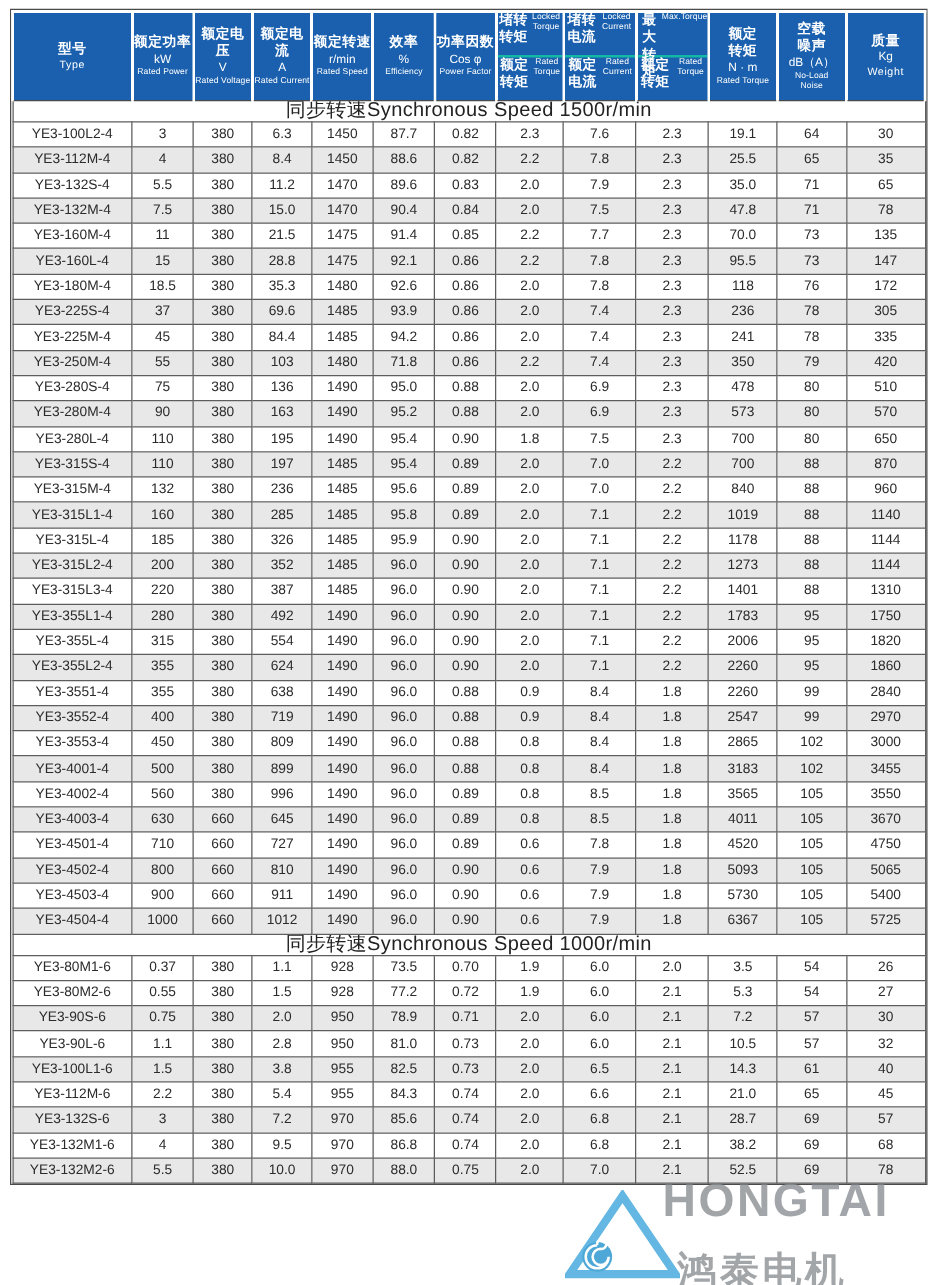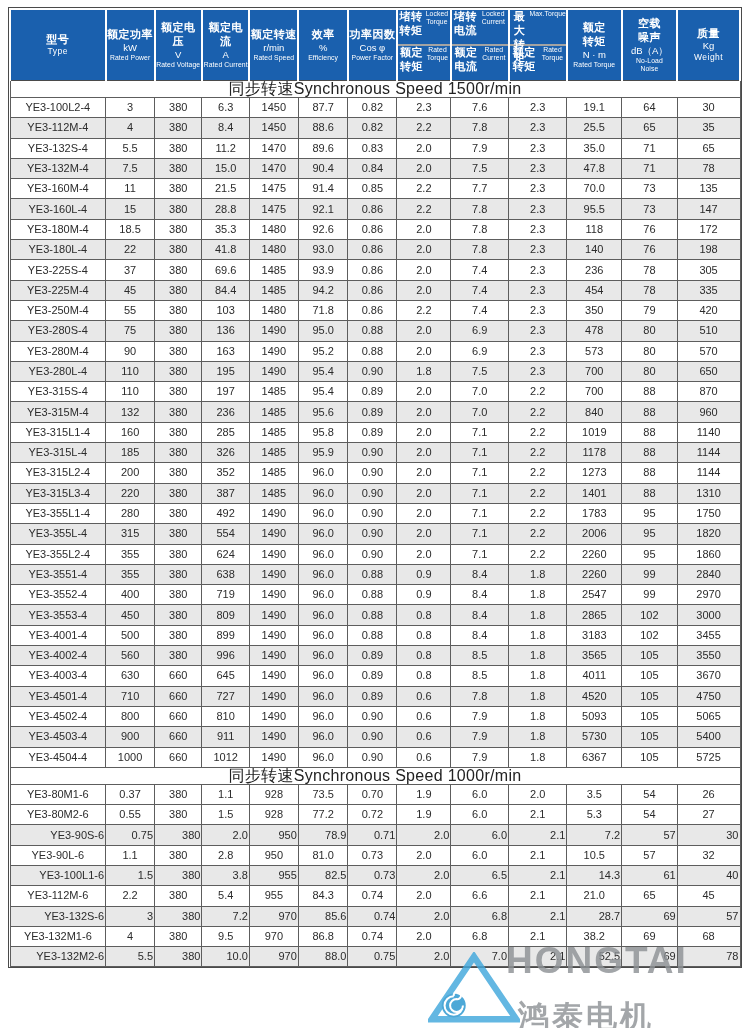--- a/index.html
+++ b/index.html
@@ -22,38 +22,38 @@
     font-weight:normal;overflow:hidden;
   }
   thead th .zh{font-size:11px;font-weight:bold;line-height:1.25;letter-spacing:.5px;}
   thead th .unit{font-size:9.5px;line-height:1.25;}
   thead th .en{font-size:6.8px;line-height:1.2;letter-spacing:.1px;}
   thead th .en2{font-size:8.5px;line-height:1.3;letter-spacing:.5px;}
   thead th.split{vertical-align:top;}
   thead th.split .half{
     height:34px;display:flex;justify-content:center;
   }
-  thead th.split .half.bottom{border-top:2px solid #a3a3a3;}
+  thead th.split .half.bottom{border-top:2px solid #14b8a6;}
   tbody td{
     border:1px solid #5d5d5d;height:19.3px;padding:0 1px;
     text-align:center;font-size:11px;color:#2b2b2b;line-height:1;
     white-space:nowrap;overflow:hidden;
   }
   tr.section-title td{
     height:15px;font-size:16px;color:#222;letter-spacing:.3px;background:#fff;
   }
   tbody.sec1 tr:nth-child(2n+3) td{background:var(--stripe,#e8e8e8);}
-  tbody.sec2 tr:nth-child(2n+4) td{background:var(--stripe,#e8e8e8);text-align:right;}
+  tbody.sec2 tr:nth-child(2n+4) td{background:var(--stripe,#e8e8e8);}
   tbody.sec1 tr:nth-child(2n+2) td,
   tbody.sec2 tr:nth-child(2n+3) td,
   tbody.sec2 tr:nth-child(2) td{background:#fff;}
   tr.section-title td{background:#fff !important;}
   
   .watermark{
-    position:absolute;left:428px;top:942px;width:290px;height:84px;
+    position:absolute;left:452px;top:942px;width:290px;height:84px;
     pointer-events:none;opacity:.82;display:flex;align-items:flex-start;
   }
   .wm-tri{position:absolute;left:0;top:10px;}
   .wm-text{position:absolute;left:78px;top:0;}
   .wm-brand{
     font-size:37px;font-weight:bold;color:var(--logo-gray,#8e9296);
     letter-spacing:2px;line-height:1;font-family:"Liberation Sans",sans-serif;
   }
   .wm-brand-zh{
     font-size:31px;font-weight:bold;color:#8f9397;letter-spacing:3px;
@@ -270,35 +270,20 @@
             <td>92.6</td>
             <td>0.86</td>
             <td>2.0</td>
             <td>7.8</td>
             <td>2.3</td>
             <td>118</td>
             <td>76</td>
             <td>172</td>
           </tr>
           <tr>
-            <td>YE3-180L-4</td>
-            <td>22</td>
-            <td>380</td>
-            <td>41.8</td>
-            <td>1480</td>
-            <td>93.0</td>
-            <td>0.86</td>
-            <td>2.0</td>
-            <td>7.8</td>
-            <td>2.3</td>
-            <td>140</td>
-            <td>76</td>
-            <td>198</td>
-          </tr>
-          <tr>
             <td>YE3-225S-4</td>
             <td>37</td>
             <td>380</td>
             <td>69.6</td>
             <td>1485</td>
             <td>93.9</td>
             <td>0.86</td>
             <td>2.0</td>
             <td>7.4</td>
             <td>2.3</td>
@@ -310,21 +295,21 @@
             <td>YE3-225M-4</td>
             <td>45</td>
             <td>380</td>
             <td>84.4</td>
             <td>1485</td>
             <td>94.2</td>
             <td>0.86</td>
             <td>2.0</td>
             <td>7.4</td>
             <td>2.3</td>
-            <td>454</td>
+            <td>241</td>
             <td>78</td>
             <td>335</td>
           </tr>
           <tr>
             <td>YE3-250M-4</td>
             <td>55</td>
             <td>380</td>
             <td>103</td>
             <td>1480</td>
             <td>71.8</td>

